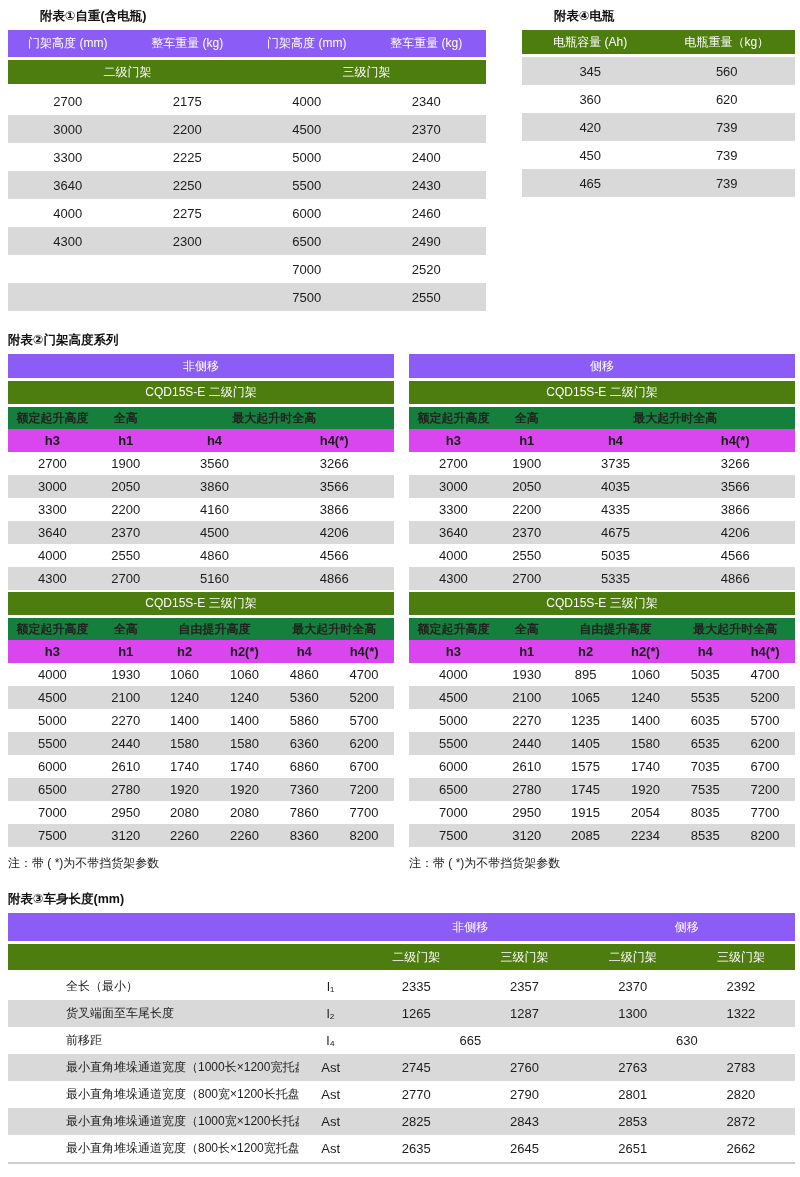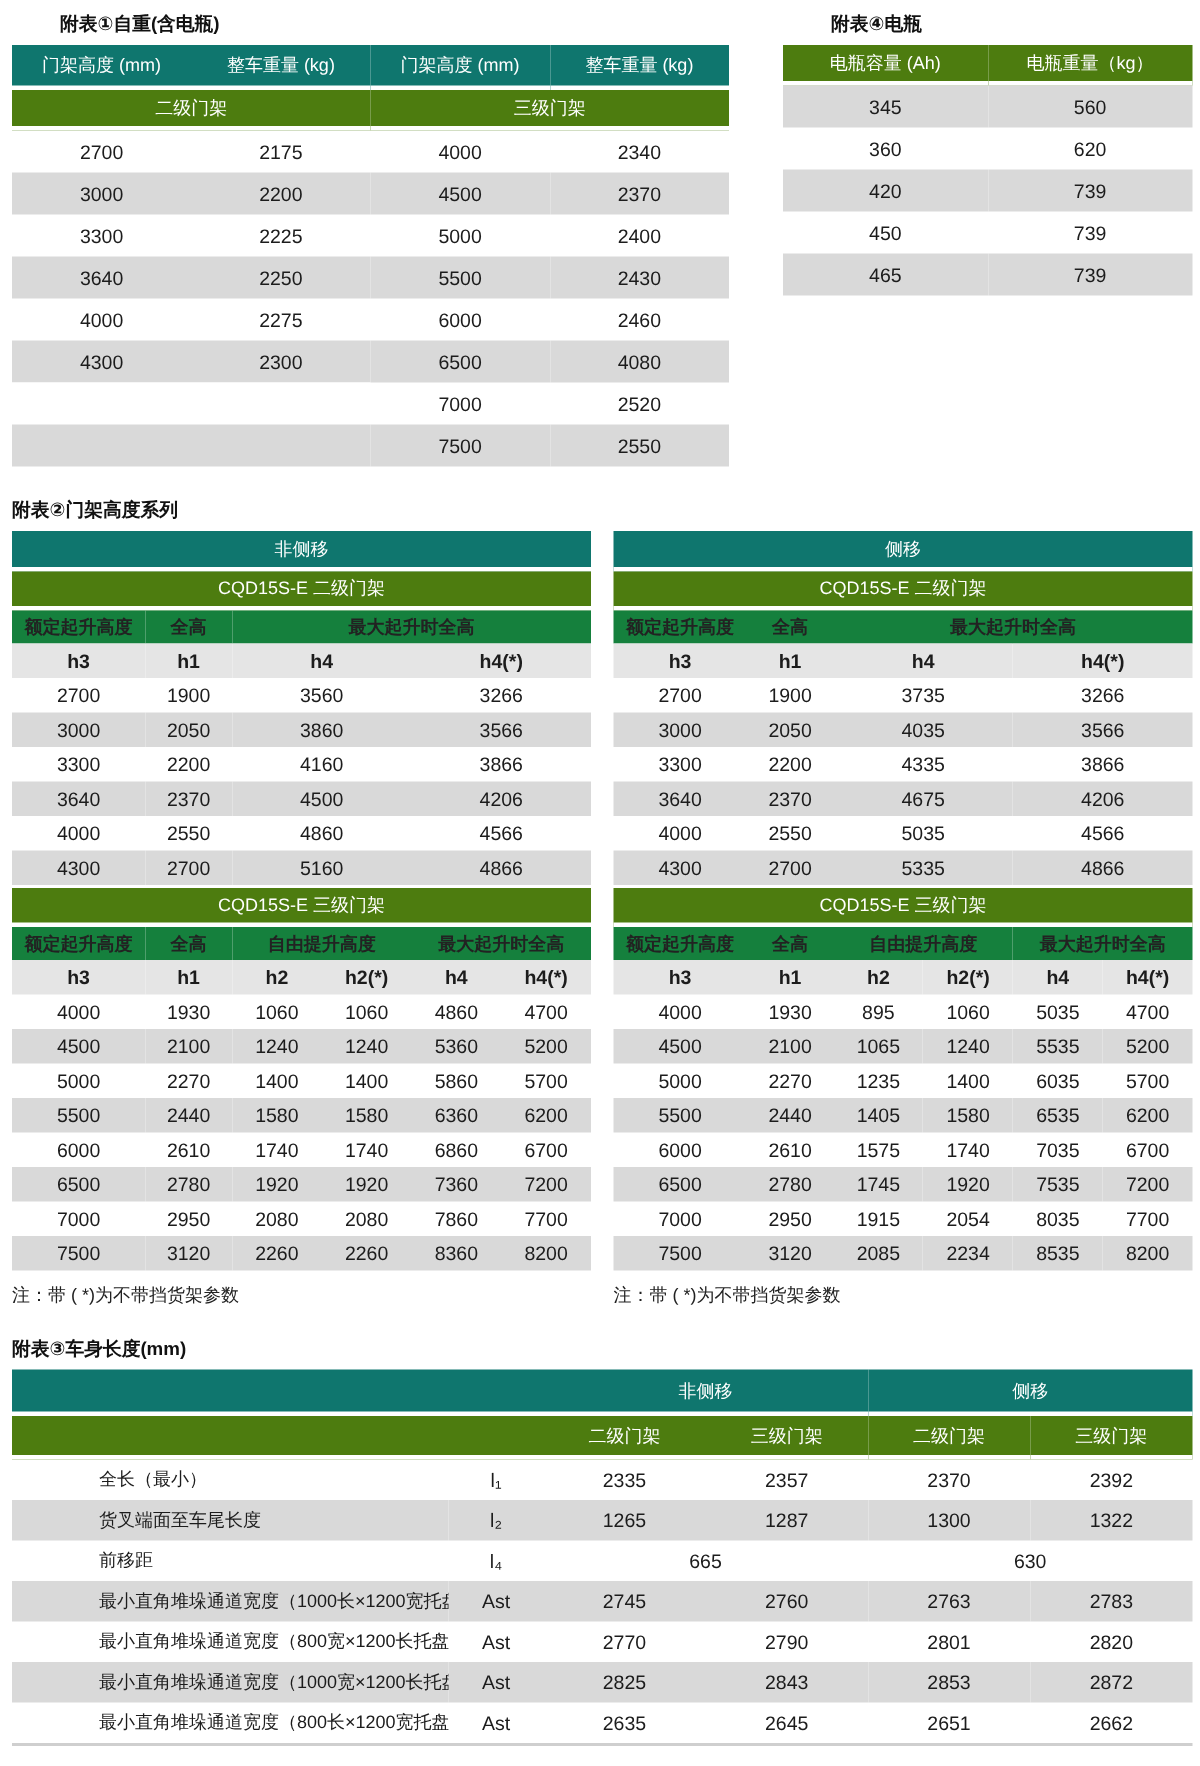--- a/index.html
+++ b/index.html
@@ -11,41 +11,41 @@
     color: #1a1a1a;
   }
   .page { padding: 6px 5px 0 8px; width: 800px; }
 
   .tbl-title { font-size: 12.5px; font-weight: 700; color: #111; margin: 2px 0 5px 0; padding-left: 32px; }
 
   table { width: 100%; border-collapse: separate; border-spacing: 0; table-layout: fixed; }
   th, td { padding: 0 2px; vertical-align: middle; text-align: center; overflow: hidden; white-space: nowrap; }
   td { font-size: 13px; color: #1c1c1c; }
 
-  .hdr-dark th { background: #0f766e; color: #fff; font-weight: 400; font-size: 12px; height: 30px; border-bottom: 3px solid #fff; }
+  .hdr-dark th { background: #8b5cf6; color: #fff; font-weight: 400; font-size: 12px; height: 30px; border-bottom: 3px solid #fff; }
   .hdr-mid  th { background: #4d7c0f; color: #fff; font-weight: 400; font-size: 12px; height: 27px; border-bottom: 3px solid #fff; }
 
   tr.alt td { background: #d9d9d9; }
   td.empty { background: #ffffff; }
 
   
   .top-row { display: flex; justify-content: space-between; align-items: flex-start; }
   .block-t1 { width: 478px; }
   .block-t4 { width: 273px; }
   .simple td { height: 28px; }
 
   
   .sec2-title { font-size: 12.5px; font-weight: 700; color: #111; margin: 21px 0 5px 0; }
   .sec2-row { display: flex; justify-content: space-between; align-items: flex-start; }
   .mast-col { width: 386px; }
   .mast td { height: 23px; }
   .mast .hdr-dark th { height: 27px; }
   .mast .hdr-mid th { height: 26px; margin-left: 17px; }
   .lbl-row th { background: #15803d; color: #222; font-weight: 700; font-size: 12px; height: 22px; }
-  .sym-row td { background: #e5e5e5; font-weight: 700; height: 23px; }
+  .sym-row td { background: #d946ef; font-weight: 700; height: 23px; }
   .mast-note { font-size: 12px; color: #222; margin-top: 8px; }
   .three-stage { margin-top: 2px; }
 
   
   .sec3-title { font-size: 12.5px; font-weight: 700; color: #111; margin: 19px 0 5px 0; }
   .t3 { border-bottom: 2px solid #cfcfcf; }
   .t3 .hdr-dark th { height: 31px; }
   .t3 .hdr-mid th { height: 29px; }
   .t3 td { height: 27px; }
   .t3 td.lbl { text-align: left; padding-left: 58px; font-size: 12px; }
@@ -108,21 +108,21 @@
             <tr>
               <td>4000</td>
               <td>2275</td>
               <td>6000</td>
               <td>2460</td>
             </tr>
             <tr class="alt">
               <td>4300</td>
               <td>2300</td>
               <td>6500</td>
-              <td>4080</td>
+              <td>2490</td>
             </tr>
             <tr>
               <td class="empty"></td>
               <td class="empty"></td>
               <td>7000</td>
               <td>2520</td>
             </tr>
             <tr class="alt">
               <td class="empty"></td>
               <td class="empty"></td>

